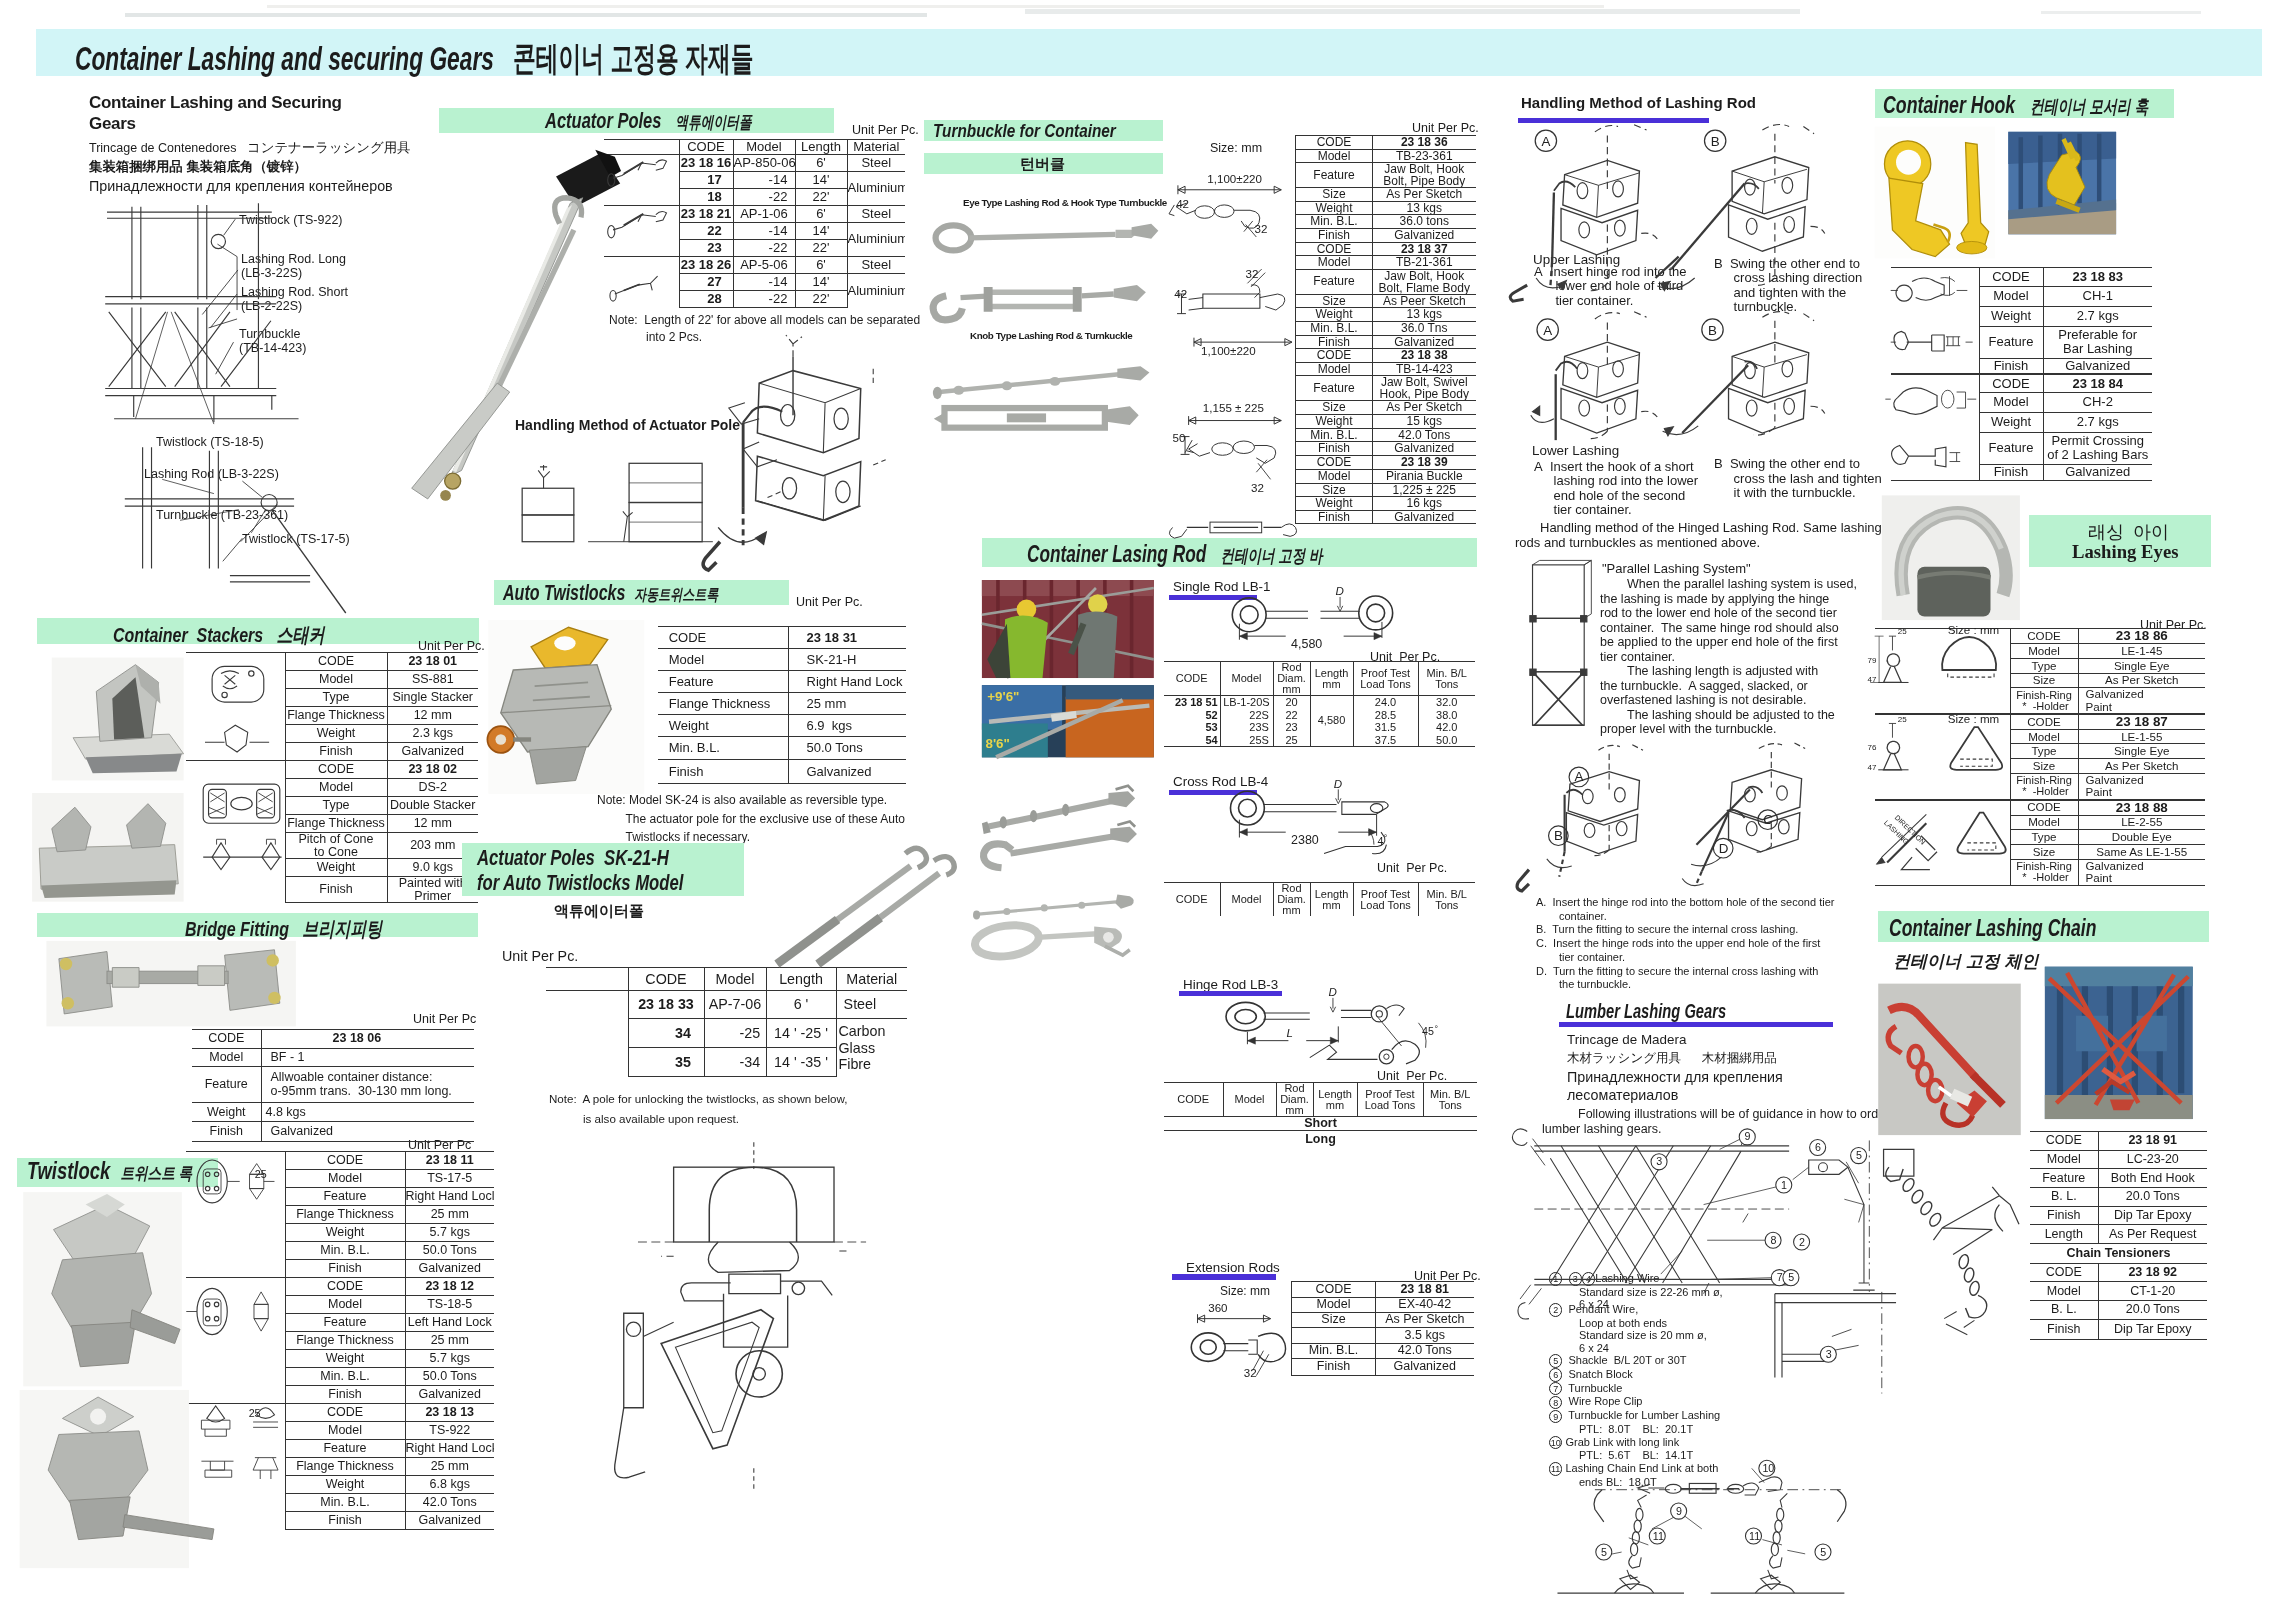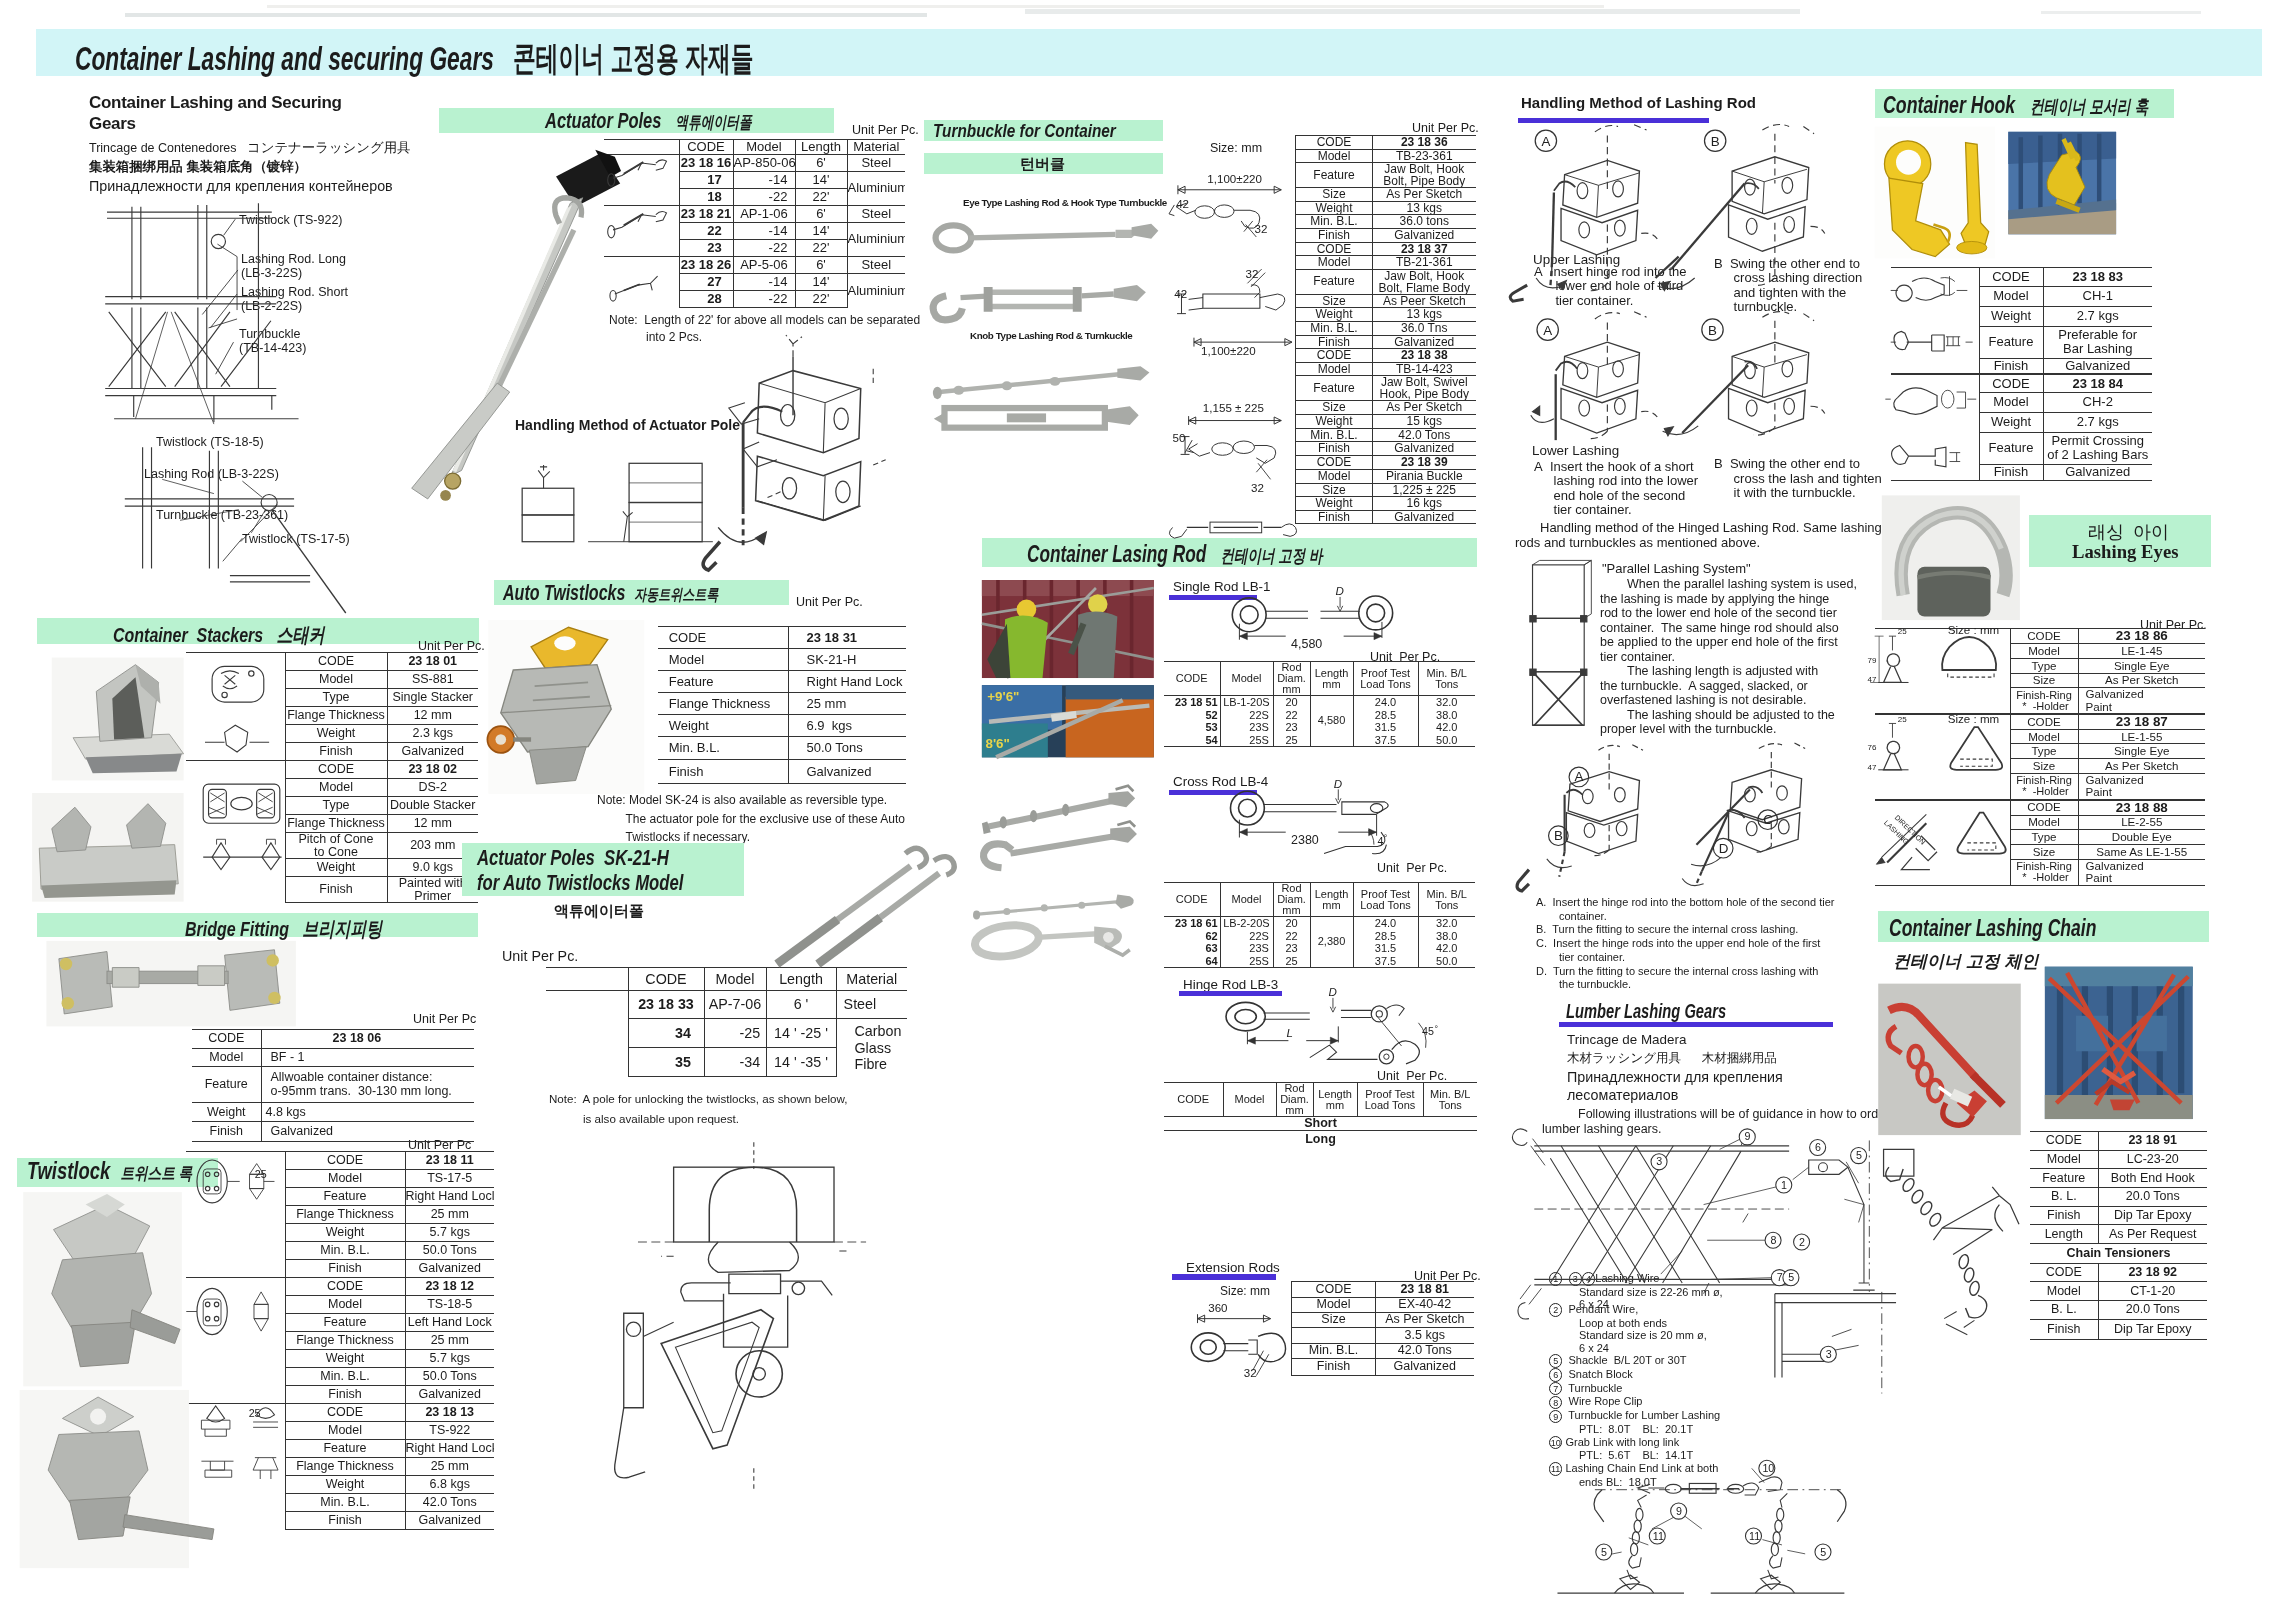--- a/index.html
+++ b/index.html
@@ -388,21 +388,21 @@
         <td class="bt" rowspan="3"></td>
         <td class="bl bt b">23 18 33</td>
         <td class="bl bt">AP-7-06</td>
         <td class="bl bt">6 '</td>
         <td class="bl bt lt" style="padding-left:7.1px">Steel</td>
       </tr>
 <tr style="height:29px">
         <td class="bl bt b rt" style="padding-right:12.5px">34</td>
         <td class="bl bt rt" style="padding-right:5.3px">-25</td>
         <td class="bl bt">14 ' -25 '</td>
-        <td class="bl bt lt" rowspan="2" style="padding-left:18px;line-height:1.15">Carbon<br>Glass<br>Fibre</td>
+        <td class="bl bt lt" rowspan="2" style="padding-left:2px;line-height:1.15">Carbon<br>Glass<br>Fibre</td>
       </tr>
 <tr style="height:29px">
         <td class="bl bt bb b rt" style="padding-right:12.5px">35</td>
         <td class="bl bt bb rt" style="padding-right:5.3px">-34</td>
         <td class="bl bt bb">14 ' -35 '</td>
       </tr>
 </tbody>
   </table>
 <div class="a" style="left:549px;top:1089px;font-size:11.6px;line-height:19.6px">Note:&nbsp; A pole for unlocking the twistlocks, as shown below,<br><span style="padding-left:34px">is also available upon request.</span></div>
 
@@ -576,31 +576,20 @@
       <col style="width:57px">
     </colgroup>
 <tbody>
       <tr style="height:32px">
         <td class="bt">CODE</td>
         <td class="bt bl">Model</td>
         <td class="bt bl" style="line-height:1.0">Rod<br>Diam.<br>mm</td>
         <td class="bt bl" style="line-height:1.0">Length<br>mm</td>
         <td class="bt bl" style="line-height:1.0">Proof Test<br>Load Tons</td>
         <td class="bt bl" style="line-height:1.0">Min. B/L<br>Tons</td>
-      </tr>
-<tr style="height:51px">
-        <td class="bt bb rt b" style="line-height:12.5px;padding-right:1.8px;vertical-align:top">23 18 61<br>62<br>63<br>64</td>
-        <td class="bt bb bl" style="line-height:12.5px;vertical-align:top">
-          <div class="lt" style="padding-left:2.7px">LB-2-20S</div>
-          <div class="rt" style="padding-right:3.6px">22S<br>23S<br>25S</div>
-        </td>
-        <td class="bt bb bl" style="line-height:12.5px;vertical-align:top">20<br>22<br>23<br>25</td>
-        <td class="bt bb bl">2,380</td>
-        <td class="bt bb bl" style="line-height:12.5px;vertical-align:top">24.0<br>28.5<br>31.5<br>37.5</td>
-        <td class="bt bb bl" style="line-height:12.5px;vertical-align:top">32.0<br>38.0<br>42.0<br>50.0</td>
       </tr>
 </tbody>
   </table>
 <div class="a" style="left:1183px;top:977px;font-size:13.4px">Hinge Rod LB-3</div>
 <div class="pu" style="left:1179px;top:991px;width:103px;height:5.3px"></div>
 <div class="a" style="left:1377px;top:1069px;font-size:12.5px">Unit&nbsp; Per Pc.</div>
 <table class="a thin" style="left:1164px;top:1082px;width:312px;font-size:11px">
 <colgroup>
       <col style="width:59px">
       <col style="width:53px">

